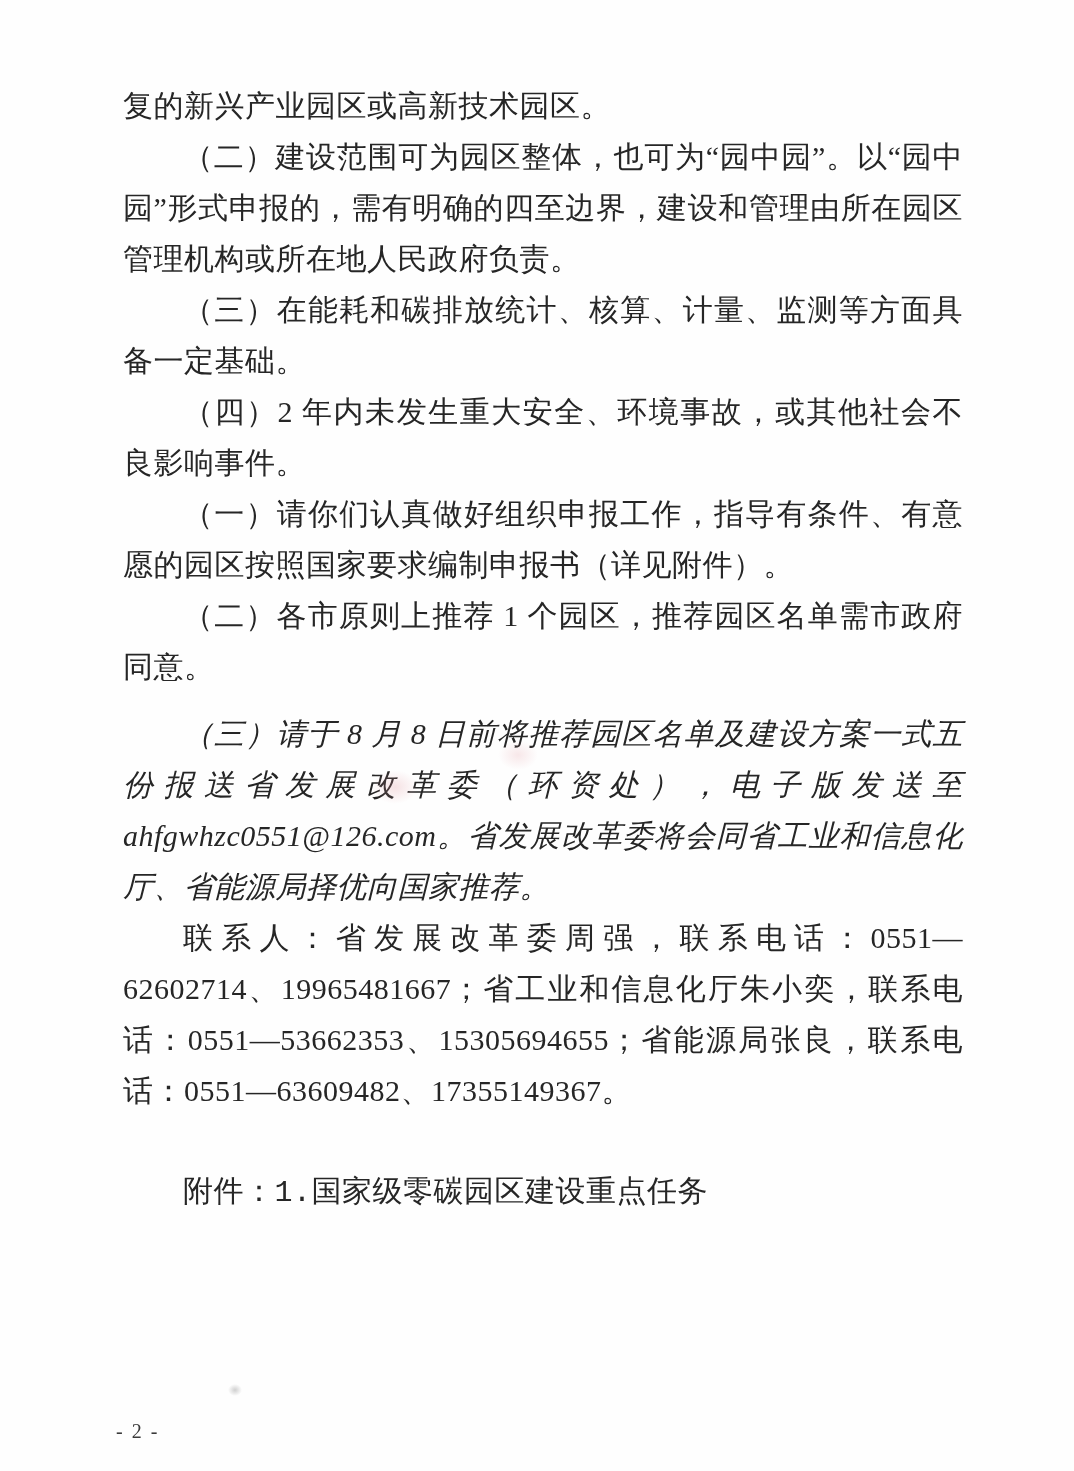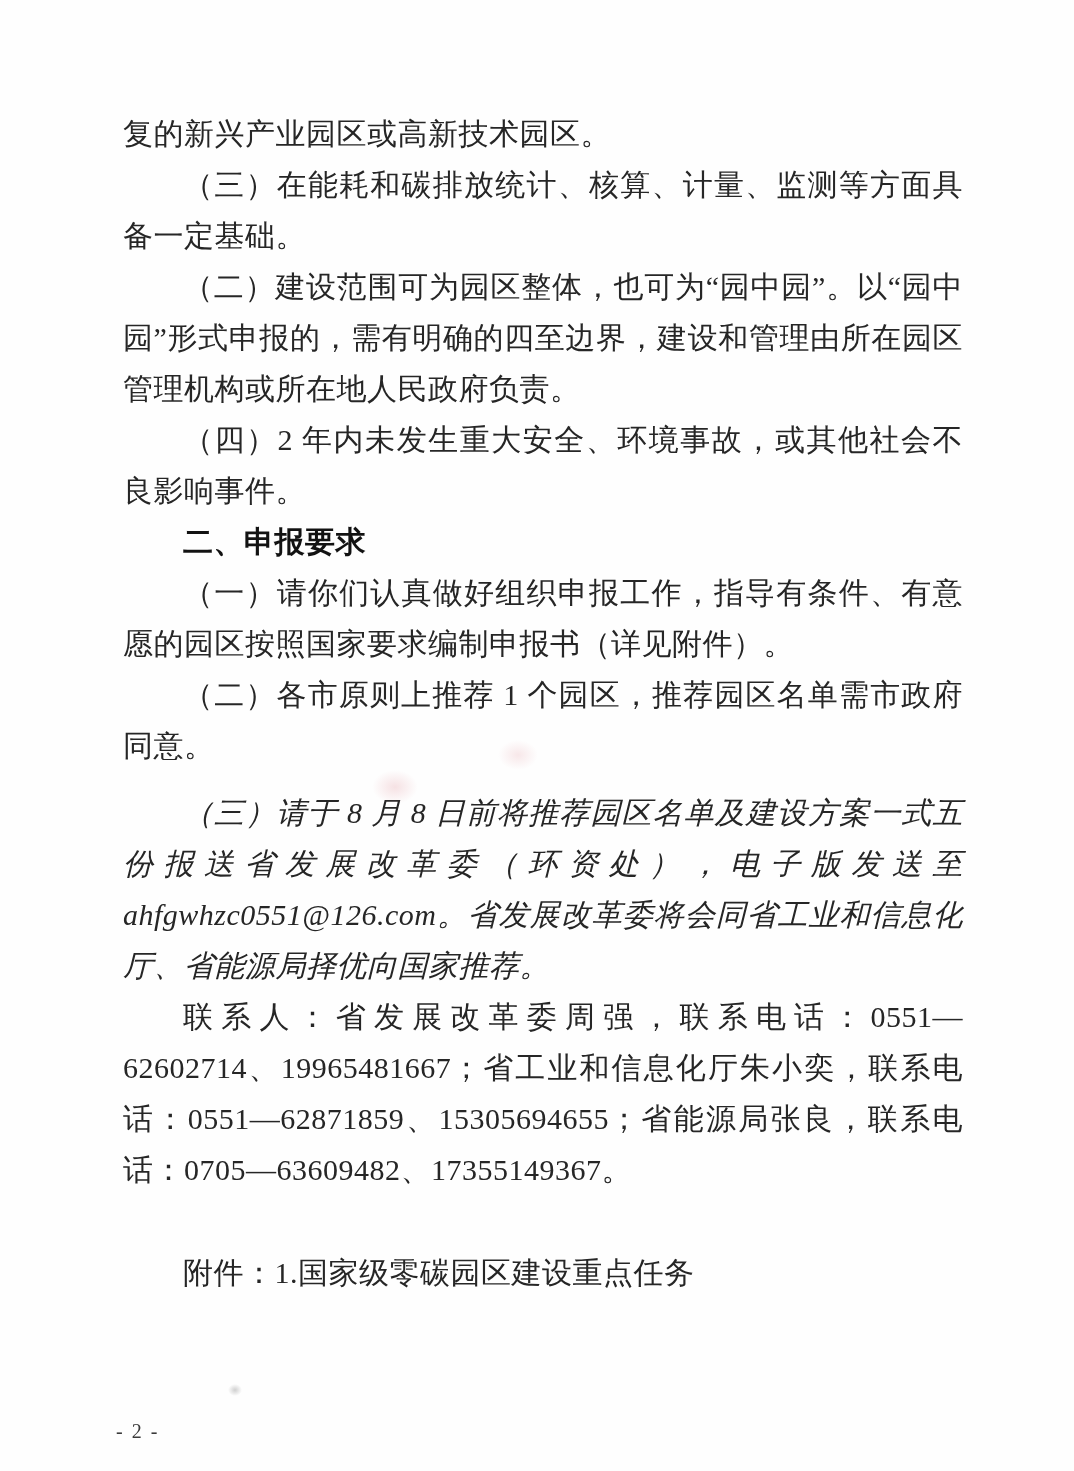--- a/index.html
+++ b/index.html
@@ -17,21 +17,21 @@
     position: relative;
     width: 1074px;
     height: 1471px;
     background: #fefefe;
   }
   .content {
     position: absolute;
     top: 0;
     left: 123px;
     width: 840px;
-    padding-top: 108px;
+    padding-top: 80px;
   }
   .para {
     margin: 0;
     font-family: "Liberation Serif", "DejaVu Serif", serif;
     font-size: 30px;
     line-height: 51px;
     color: #262626;
     text-align: justify;
     letter-spacing: 0.5px;
   }
@@ -43,21 +43,21 @@
     font-weight: 700;
     color: #121212;
     text-align: left;
   }
   #p7 {
     margin-top: 16px;
     font-style: italic;
   }
   .attachment {
     margin: 52px 0 0 0;
-    font-family: Liberation Serif, serif;
+    font-family: Liberation Mono, monospace;
     font-size: 30px;
     line-height: 51px;
     color: #262626;
     text-indent: 2em;
     text-align: left;
     letter-spacing: 0.5px;
   }
   .page-number {
     position: absolute;
     left: 116px;
@@ -86,28 +86,27 @@
   }
 </style>
 </head>
 <body>
 
 <div class="page">
 
   <main class="content">
 
     <p class="para body" id="p1">复的新兴产业园区或高新技术园区。</p>
+      <p class="para body indent" id="p2">（二）建设范围可为园区整体，也可为“园中园”。以“园中园”形式申报的，需有明确的四至边界，建设和管理由所在园区管理机构或所在地人民政府负责。</p>
       <p class="para body indent" id="p3">（三）在能耗和碳排放统计、核算、计量、监测等方面具备一定基础。</p>
-      <p class="para body indent" id="p2">（二）建设范围可为园区整体，也可为“园中园”。以“园中园”形式申报的，需有明确的四至边界，建设和管理由所在园区管理机构或所在地人民政府负责。</p>
       <p class="para body indent" id="p4">（四）2 年内未发生重大安全、环境事故，或其他社会不良影响事件。</p>
-      <p class="para heading indent" id="heading-2">二、申报要求</p>
       <p class="para body indent" id="p5">（一）请你们认真做好组织申报工作，指导有条件、有意愿的园区按照国家要求编制申报书（详见附件）。</p>
       <p class="para body indent" id="p6">（二）各市原则上推荐 1 个园区，推荐园区名单需市政府同意。</p>
       <p class="para body indent" id="p7">（三）请于 8 月 8 日前将推荐园区名单及建设方案一式五份报送省发展改革委（环资处），电子版发送至 ahfgwhzc0551@126.com。省发展改革委将会同省工业和信息化厅、省能源局择优向国家推荐。</p>
-      <p class="para body indent" id="p8">联系人：省发展改革委周强，联系电话：0551—62602714、19965481667；省工业和信息化厅朱小奕，联系电话：0551—62871859、15305694655；省能源局张良，联系电话：0705—63609482、17355149367。</p>
+      <p class="para body indent" id="p8">联系人：省发展改革委周强，联系电话：0551—62602714、19965481667；省工业和信息化厅朱小奕，联系电话：0551—53662353、15305694655；省能源局张良，联系电话：0551—63609482、17355149367。</p>
       <p class="attachment">附件：1.国家级零碳园区建设重点任务</p>
   </main>
 
   <div class="page-number">- 2 -</div>
 
   <div class="scan-artifact a1"></div>
   <div class="scan-artifact a2"></div>
   <div class="scan-artifact a3"></div>
 
 </div>

